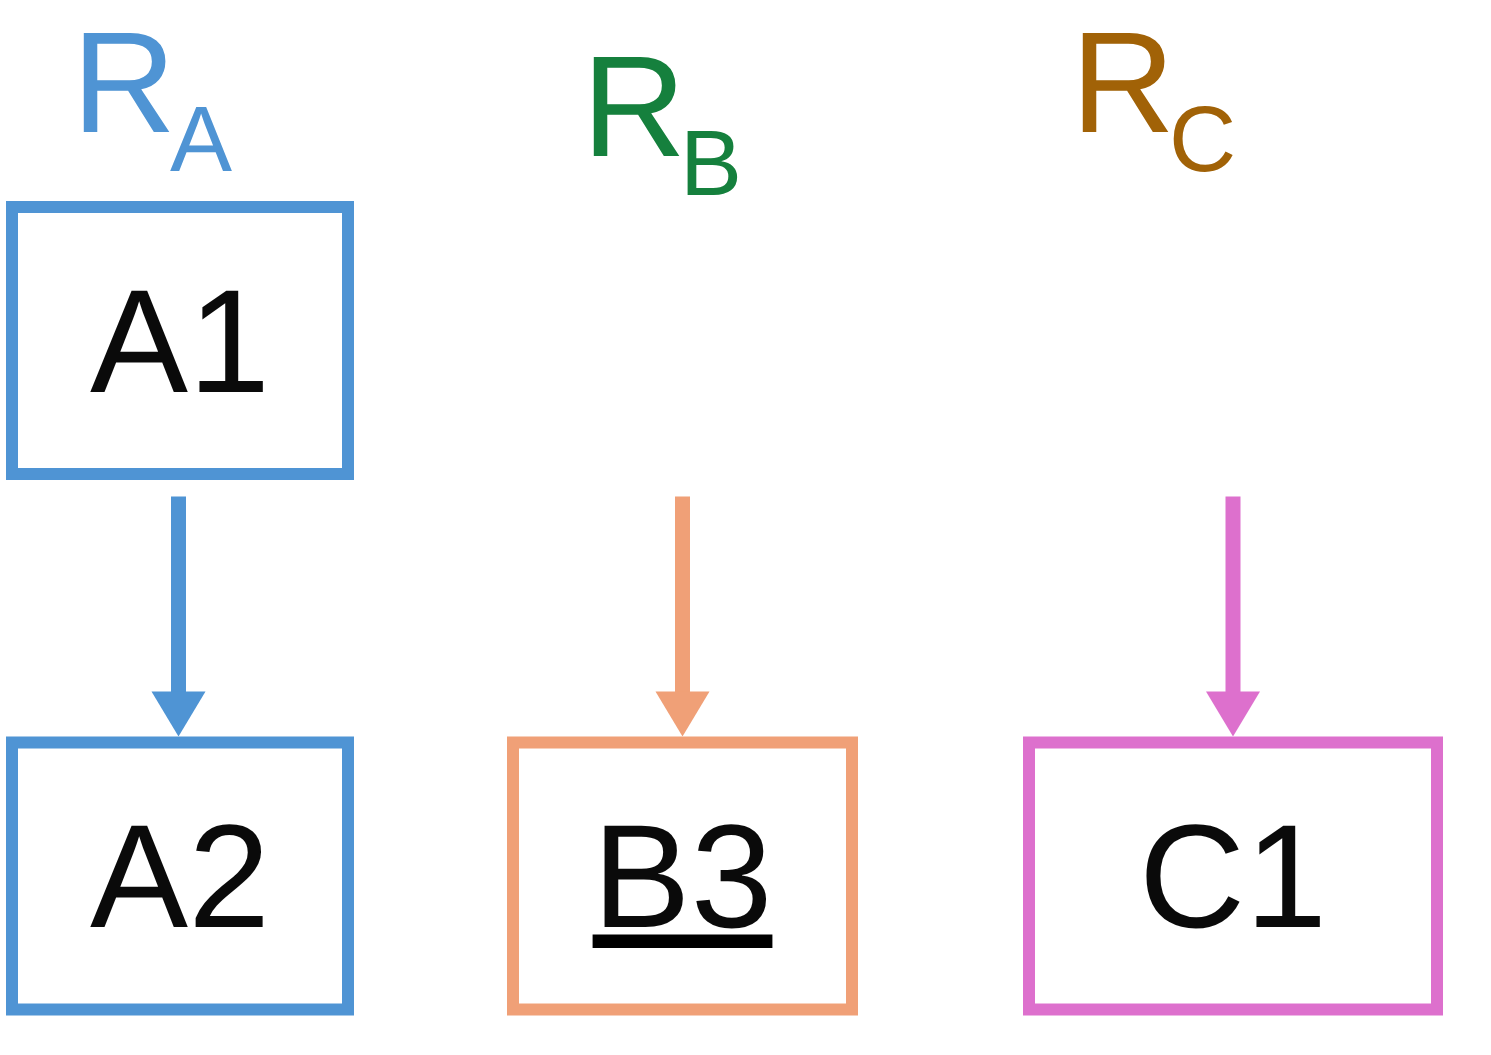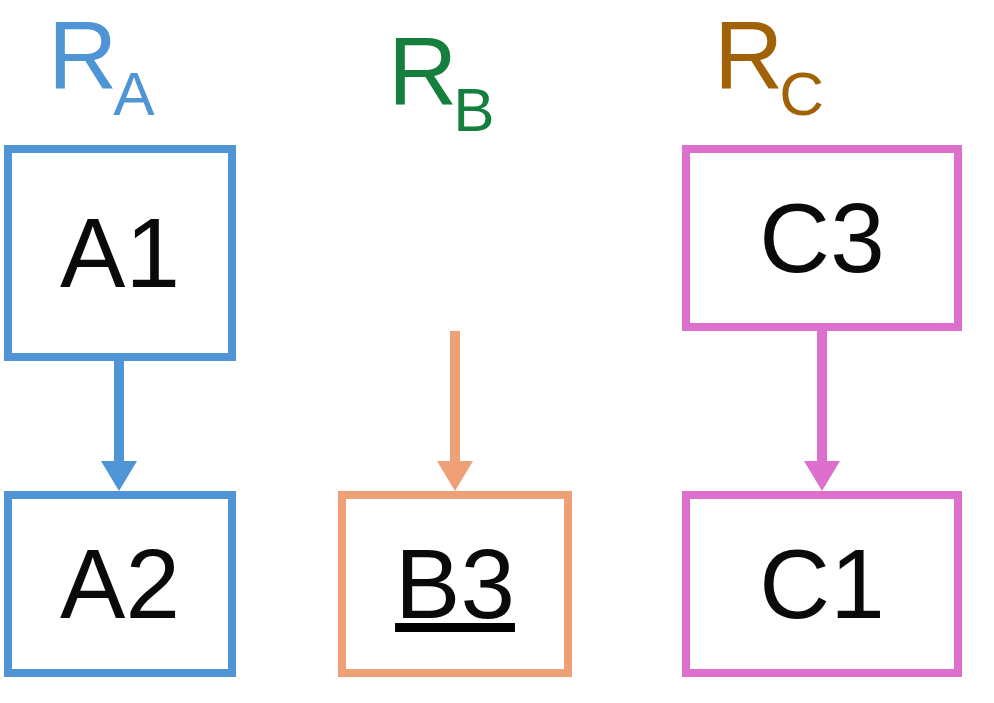--- a/index.html
+++ b/index.html
@@ -70,21 +70,21 @@
 </head>
 <body>
 
 <div id="canvas" style="width: 994px; height: 703px; background: rgb(255, 255, 255);">
     <div class="replica-group">
       <div class="group-label" style="left: 48px; top: 8px; color: rgb(79, 148, 212);"><span class="base">R</span><span class="sub">A</span></div>
       <svg class="arrow-svg" width="44" height="164" viewBox="0 0 44 164" style="left: 97px; top: 331px;">
         <rect x="17" y="0" width="10" height="131" fill="#4F94D4"></rect>
         <polygon points="4,130 40,130 22,160" fill="#4F94D4"></polygon>
       </svg>
-      <div class="node-box" style="left: 4px; top: 145px; width: 232px; height: 216px; border: 8px solid rgb(79, 148, 212);">
+      <div class="node-box" style="left: 4px; top: 134px; width: 232px; height: 186px; border: 8px solid rgb(79, 148, 212);">
         <span class="node-label" style="color: rgb(10, 10, 10);">A1</span>
       </div>
       <div class="node-box" style="left: 4px; top: 491px; width: 232px; height: 186px; border: 8px solid rgb(79, 148, 212);">
         <span class="node-label" style="color: rgb(10, 10, 10);">A2</span>
       </div>
     </div>
     <div class="replica-group">
       <div class="group-label" style="left: 388px; top: 24px; color: #15803d;"><span class="base">R</span><span class="sub">B</span></div>
       <svg class="arrow-svg" width="44" height="164" viewBox="0 0 44 164" style="left: 433px; top: 331px;">
         <rect x="17" y="0" width="10" height="131" fill="#F0A077"></rect>
@@ -93,20 +93,17 @@
       <div class="node-box" style="left: 338px; top: 491px; width: 234px; height: 186px; border: 8px solid rgb(240, 160, 119); text-decoration: underline;">
         <span class="node-label" style="color: rgb(10, 10, 10);">B3</span>
       </div>
     </div>
     <div class="replica-group">
       <div class="group-label" style="left: 714px; top: 8px; color: #a16207; text-align: center;"><span class="base">R</span><span class="sub">C</span></div>
       <svg class="arrow-svg" width="44" height="164" viewBox="0 0 44 164" style="left: 800px; top: 331px;">
         <rect x="17" y="0" width="10" height="131" fill="#DD70CD"></rect>
         <polygon points="4,130 40,130 22,160" fill="#DD70CD"></polygon>
       </svg>
-      <div class="node-box" style="left: 682px; top: 145px; width: 280px; height: 186px; border: 8px solid rgb(221, 112, 205);">
-        <span class="node-label" style="color: rgb(10, 10, 10);">C3</span>
-      </div>
       <div class="node-box" style="left: 682px; top: 491px; width: 280px; height: 186px; border: 8px solid rgb(221, 112, 205); text-align: right;">
         <span class="node-label" style="color: rgb(10, 10, 10);">C1</span>
       </div>
     </div>
   </div>
 
 </body></html>

